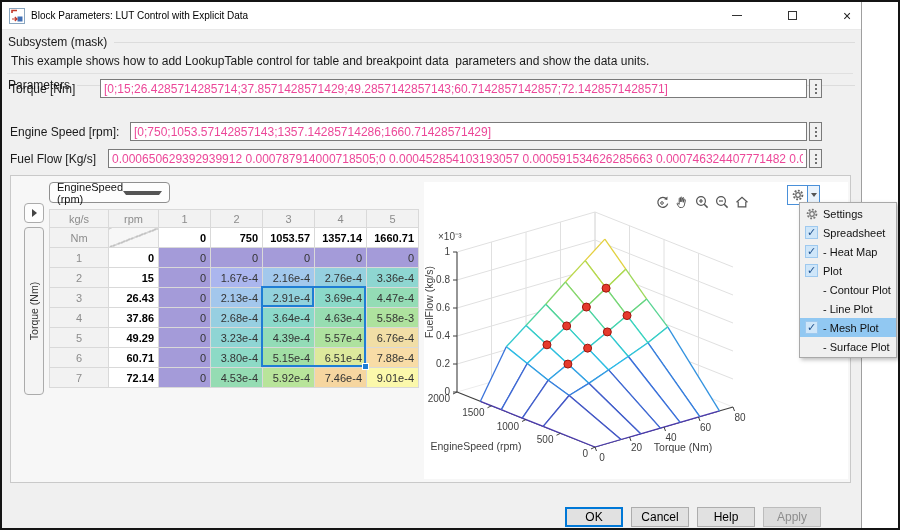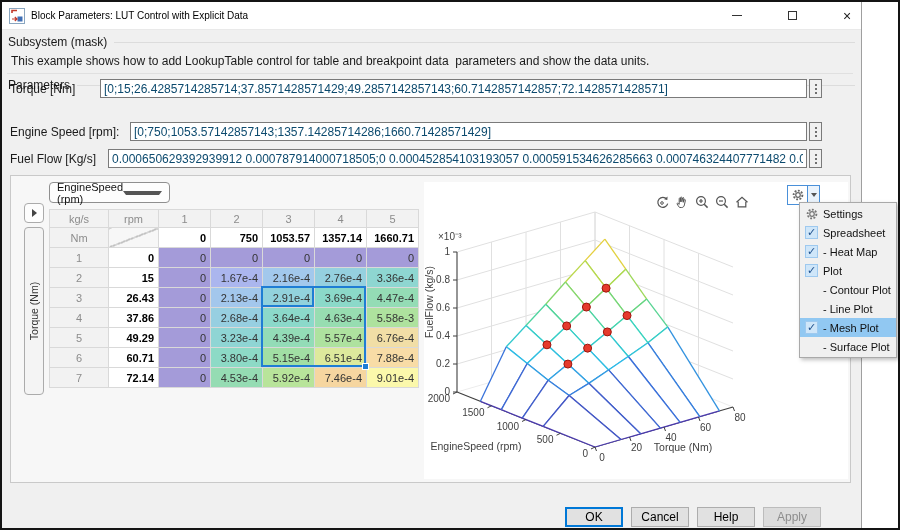--- a/index.html
+++ b/index.html
@@ -21,21 +21,21 @@
   #mask-heading { top:33px; }
   #params-heading { top:76px; }
   #mask-desc { position:absolute; left:9px; top:52px; right:10px; font-size:12px; color:#1a1a1a; white-space:pre-wrap; }
   .sep { position:absolute; left:5px; right:8px; top:71px; height:1px; background:#e0e0e0; }
 
   
   .field-row { position:absolute; left:8px; right:39px; height:19px; display:flex; align-items:center; }
   #field-row-0 { top:77px; } #field-row-1 { top:120px; } #field-row-2 { top:147px; }
   .field-label { font-size:12px; color:#1a1a1a; flex:0 0 auto; }
   #field-row-0 .field-label { width:90px; } #field-row-1 .field-label { width:120px; } #field-row-2 .field-label { width:98px; }
-  .field-input { flex:1; height:19px; border:1px solid #7a7a7a; background:#fff; font:12px "Liberation Sans",sans-serif; padding:0 3px; color:#0c4a6e; min-width:0; }
+  .field-input { flex:1; height:19px; border:1px solid #7a7a7a; background:#fff; font:12px "Liberation Sans",sans-serif; padding:0 3px; color:#ec4899; min-width:0; }
   .scroll-end { text-align:right; direction:ltr; }
   .dots-btn { flex:0 0 13px; height:19px; margin-left:2px; border:1px solid #7a7a7a; background:#f0f0f0; display:flex; flex-direction:column; align-items:center; justify-content:center; gap:2px; }
   .dots-btn i { width:2px; height:2px; background:#444; border-radius:50%; }
 
   
   #main-panel { position:absolute; left:8px; top:173px; width:841px; height:308px; border:1px solid #c9c9c9; background:#f7f7f7; }
   .expander-btn { position:absolute; left:13px; top:27px; width:20px; height:20px; background:#fdfdfd; border:1px solid #ababab; border-radius:4px; display:flex; align-items:center; justify-content:center; }
   .tri-right { width:0; height:0; border-left:5px solid #444; border-top:4px solid transparent; border-bottom:4px solid transparent; }
   .vtab { position:absolute; left:13px; top:51px; width:20px; height:168px; background:#f4f4f4; border:1px solid #ababab; border-radius:4px; display:flex; align-items:center; justify-content:center; overflow:visible; }
   .vtab span { transform:rotate(-90deg); white-space:nowrap; font-size:10.5px; color:#333; }

